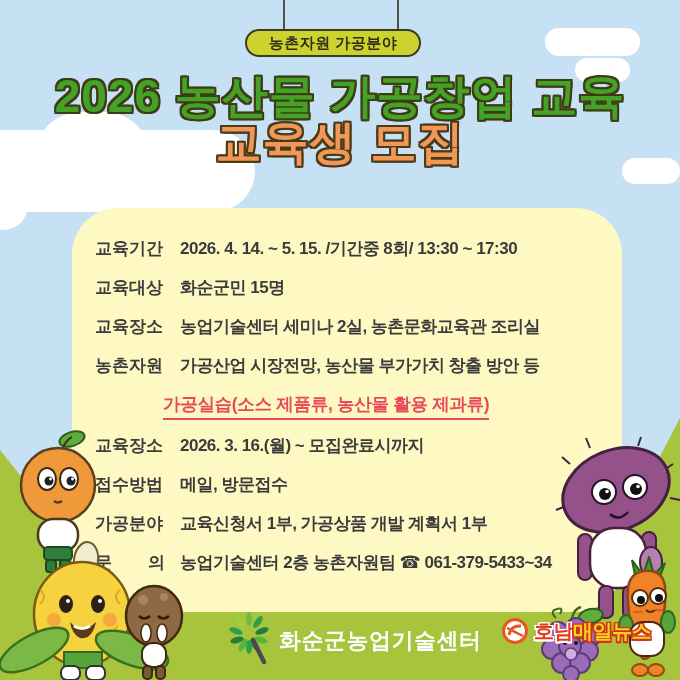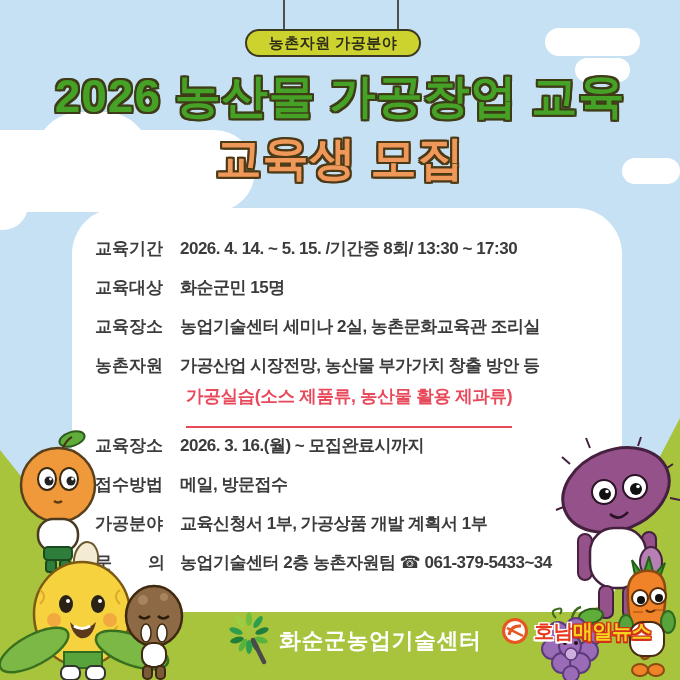--- a/index.html
+++ b/index.html
@@ -17,44 +17,44 @@
     display:flex;align-items:center;justify-content:center;
     font-size:15px;font-weight:bold;color:#2e2d18;letter-spacing:0.5px;
   }
   
   .title{position:absolute;width:100%;text-align:center;z-index:1;font-weight:800;letter-spacing:1px;}
   .title-1{
     top:66px;font-size:46px;color:#45a227;
     text-shadow:-2px -2px 0 #3e3c16,2px -2px 0 #3e3c16,-2px 2px 0 #3e3c16,2px 2px 0 #3e3c16,-2px 0 0 #3e3c16,2px 0 0 #3e3c16,0 -2px 0 #3e3c16,0 2px 0 #3e3c16;
   }
   .title-2{
-    top:128px;font-size:46px;color:#f0975a;
+    top:112px;font-size:46px;color:#f0975a;
     text-shadow:-2px -2px 0 #4c3a16,2px -2px 0 #4c3a16,-2px 2px 0 #4c3a16,2px 2px 0 #4c3a16,-2px 0 0 #4c3a16,2px 0 0 #4c3a16,0 -2px 0 #4c3a16,0 2px 0 #4c3a16;
   }
   
   .terrain{position:absolute;left:0;top:0;z-index:1;}
   
   .card{
     position:absolute;left:72px;top:208px;width:550px;height:404px;z-index:2;
-    background:#ffffff;border-radius:46px;box-sizing:border-box;
+    background:#fef9c3;border-radius:46px;box-sizing:border-box;
     padding:21px 0 0 23px;
   }
   .row{height:39px;display:flex;align-items:center;}
   .row-label{
     width:70px;flex:0 0 70px;text-align:justify;text-align-last:justify;
     font-size:17px;font-weight:700;color:#3c3c3c;
   }
   .row-value{
     margin-left:15px;font-size:17px;font-weight:700;color:#3b3b3b;
     letter-spacing:-0.5px;white-space:nowrap;
   }
   .practice-row{height:41px;display:flex;align-items:center;}
   .practice-text{
-    margin-left:91px;font-size:17.5px;font-weight:800;color:#e84a5c;
-    border-bottom:2.5px solid #e84a5c;padding-bottom:18px;letter-spacing:-0.3px;white-space:nowrap;
+    margin-left:68px;font-size:17.5px;font-weight:800;color:#e84a5c;
+    border-bottom:2.5px solid #e84a5c;padding-bottom:2px;letter-spacing:-0.3px;white-space:nowrap;
   }
   
   .mascot{position:absolute;z-index:3;}
   
   .footer-logo{position:absolute;left:229px;top:612px;z-index:4;display:flex;align-items:flex-start;}
   .footer-org{
     margin:14px 0 0 8px;font-size:22px;font-weight:800;color:#ffffff;letter-spacing:0.5px;
   }
   
   .news-logo{position:absolute;left:500px;top:616px;z-index:5;display:flex;align-items:center;}

